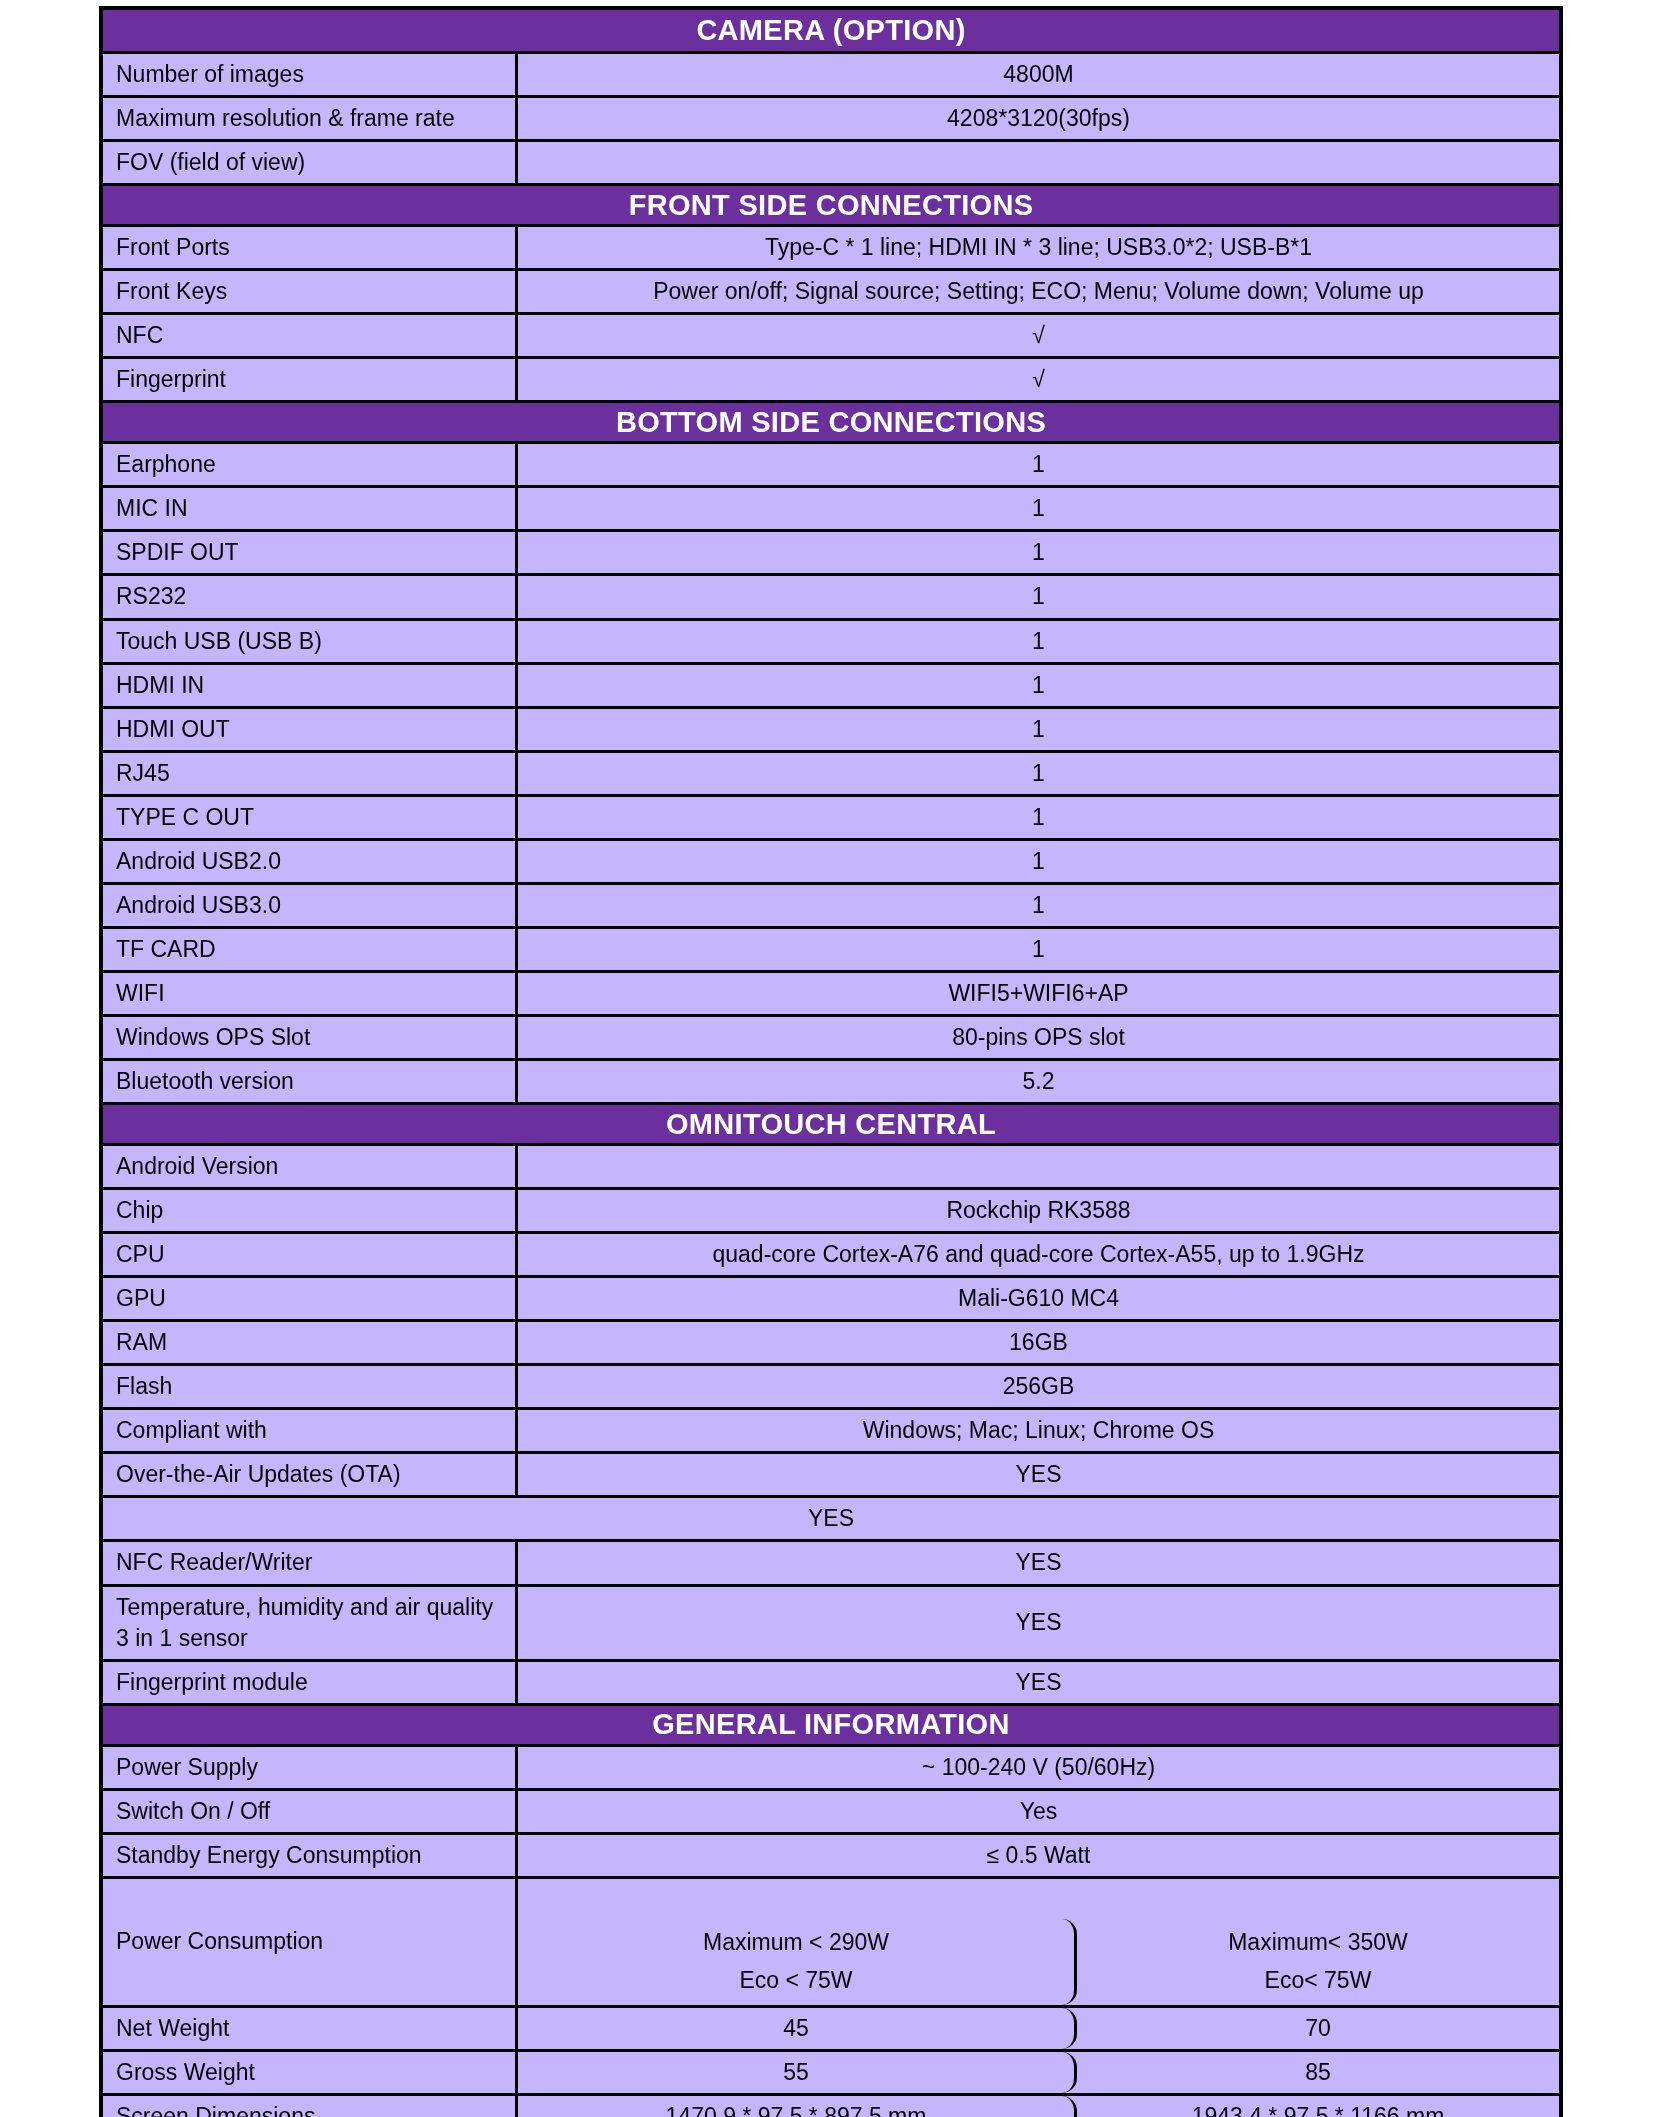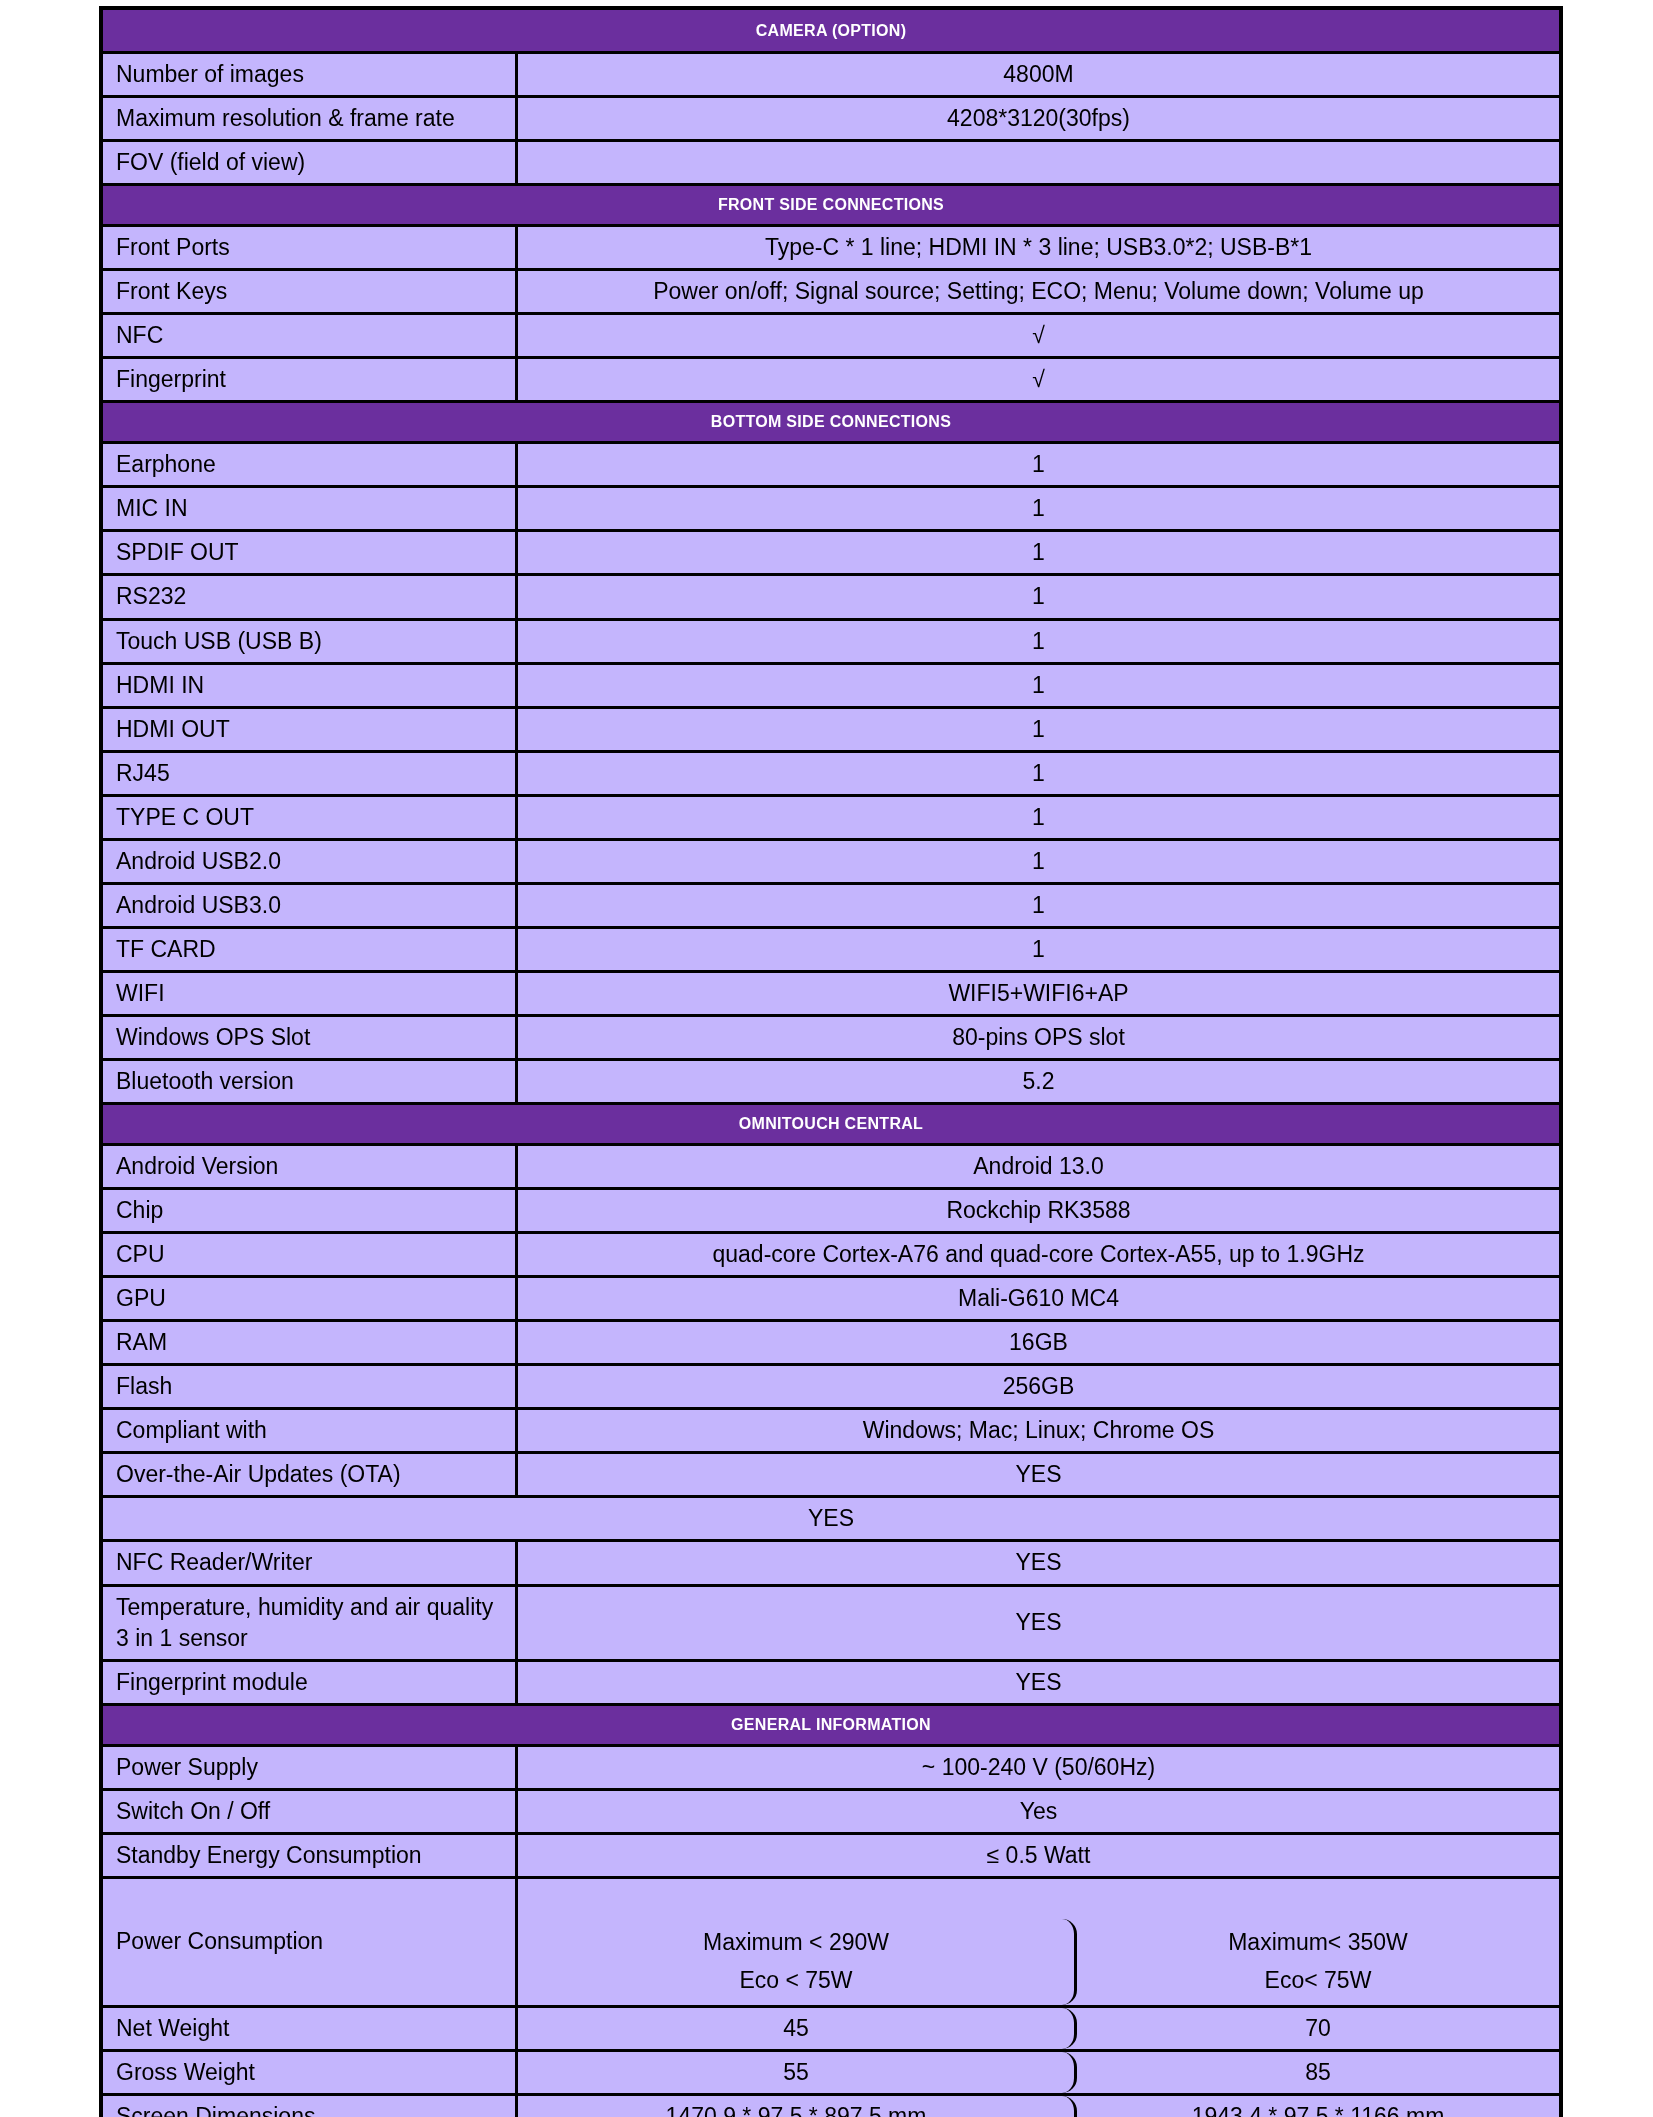--- a/index.html
+++ b/index.html
@@ -16,21 +16,21 @@
     left: 99px; top: 6px;
     width: 1464px;
     border: 4px solid var(--border-color, #000);
     background: #fff;
   }
   .section-header {
     min-height: 41px;
     background: var(--header-bg, #6B2F9E);
     color: var(--header-fg, #fff);
     font-weight: bold;
-    font-size: 16px;
+    font-size: 29px;
     letter-spacing: 0.3px;
     display: flex;
     align-items: center;
     justify-content: center;
     text-align: center;
   }
   .section-header + .row { border-top: 3px solid var(--border-color, #000); }
   .section-header { border-top: 3px solid var(--border-color, #000); }
   .tbl > .section-header:first-child { border-top: none; }
   .row {
@@ -158,21 +158,20 @@
       <div class="cell label">Windows OPS Slot</div>
       <div class="cell value">80-pins OPS slot</div>
     </div>
     <div class="row">
       <div class="cell label">Bluetooth version</div>
       <div class="cell value">5.2</div>
     </div>
     <div class="section-header">OMNITOUCH CENTRAL</div>
     <div class="row">
       <div class="cell label">Android Version</div>
-      <div class="cell value">Android 13.0</div>
     </div>
     <div class="row">
       <div class="cell label">Chip</div>
       <div class="cell value">Rockchip RK3588</div>
     </div>
     <div class="row">
       <div class="cell label">CPU</div>
       <div class="cell value">quad-core Cortex-A76 and quad-core Cortex-A55, up to 1.9GHz</div>
     </div>
     <div class="row">

